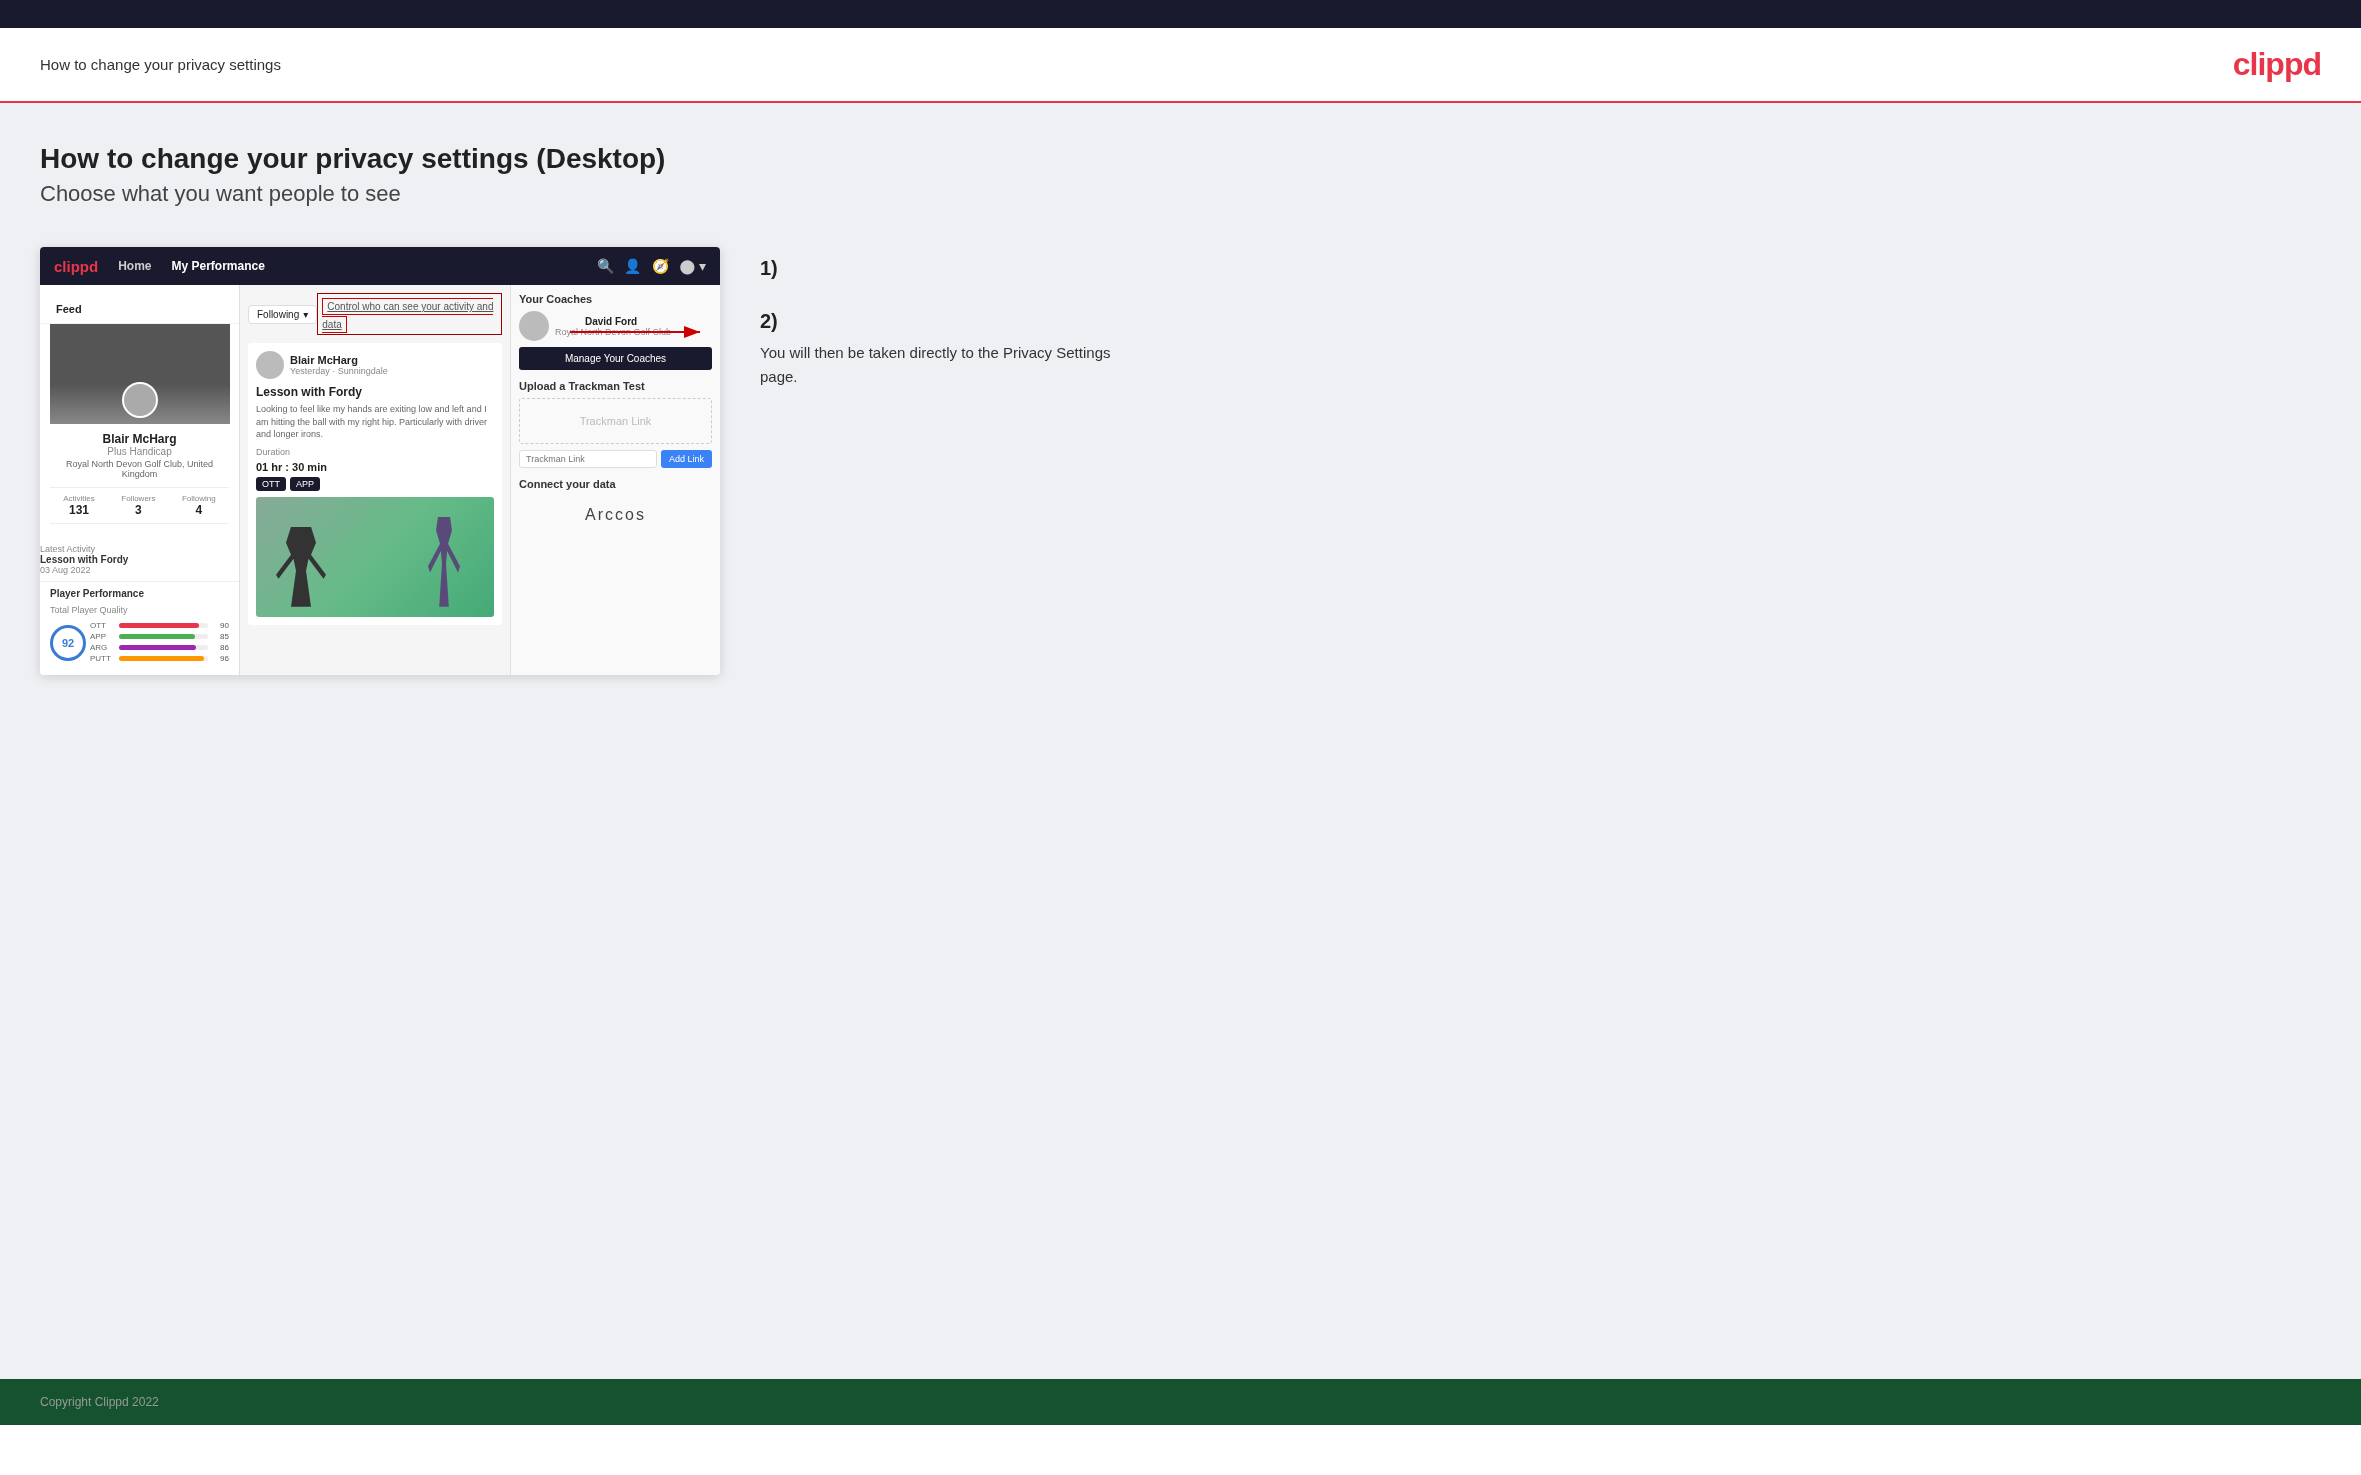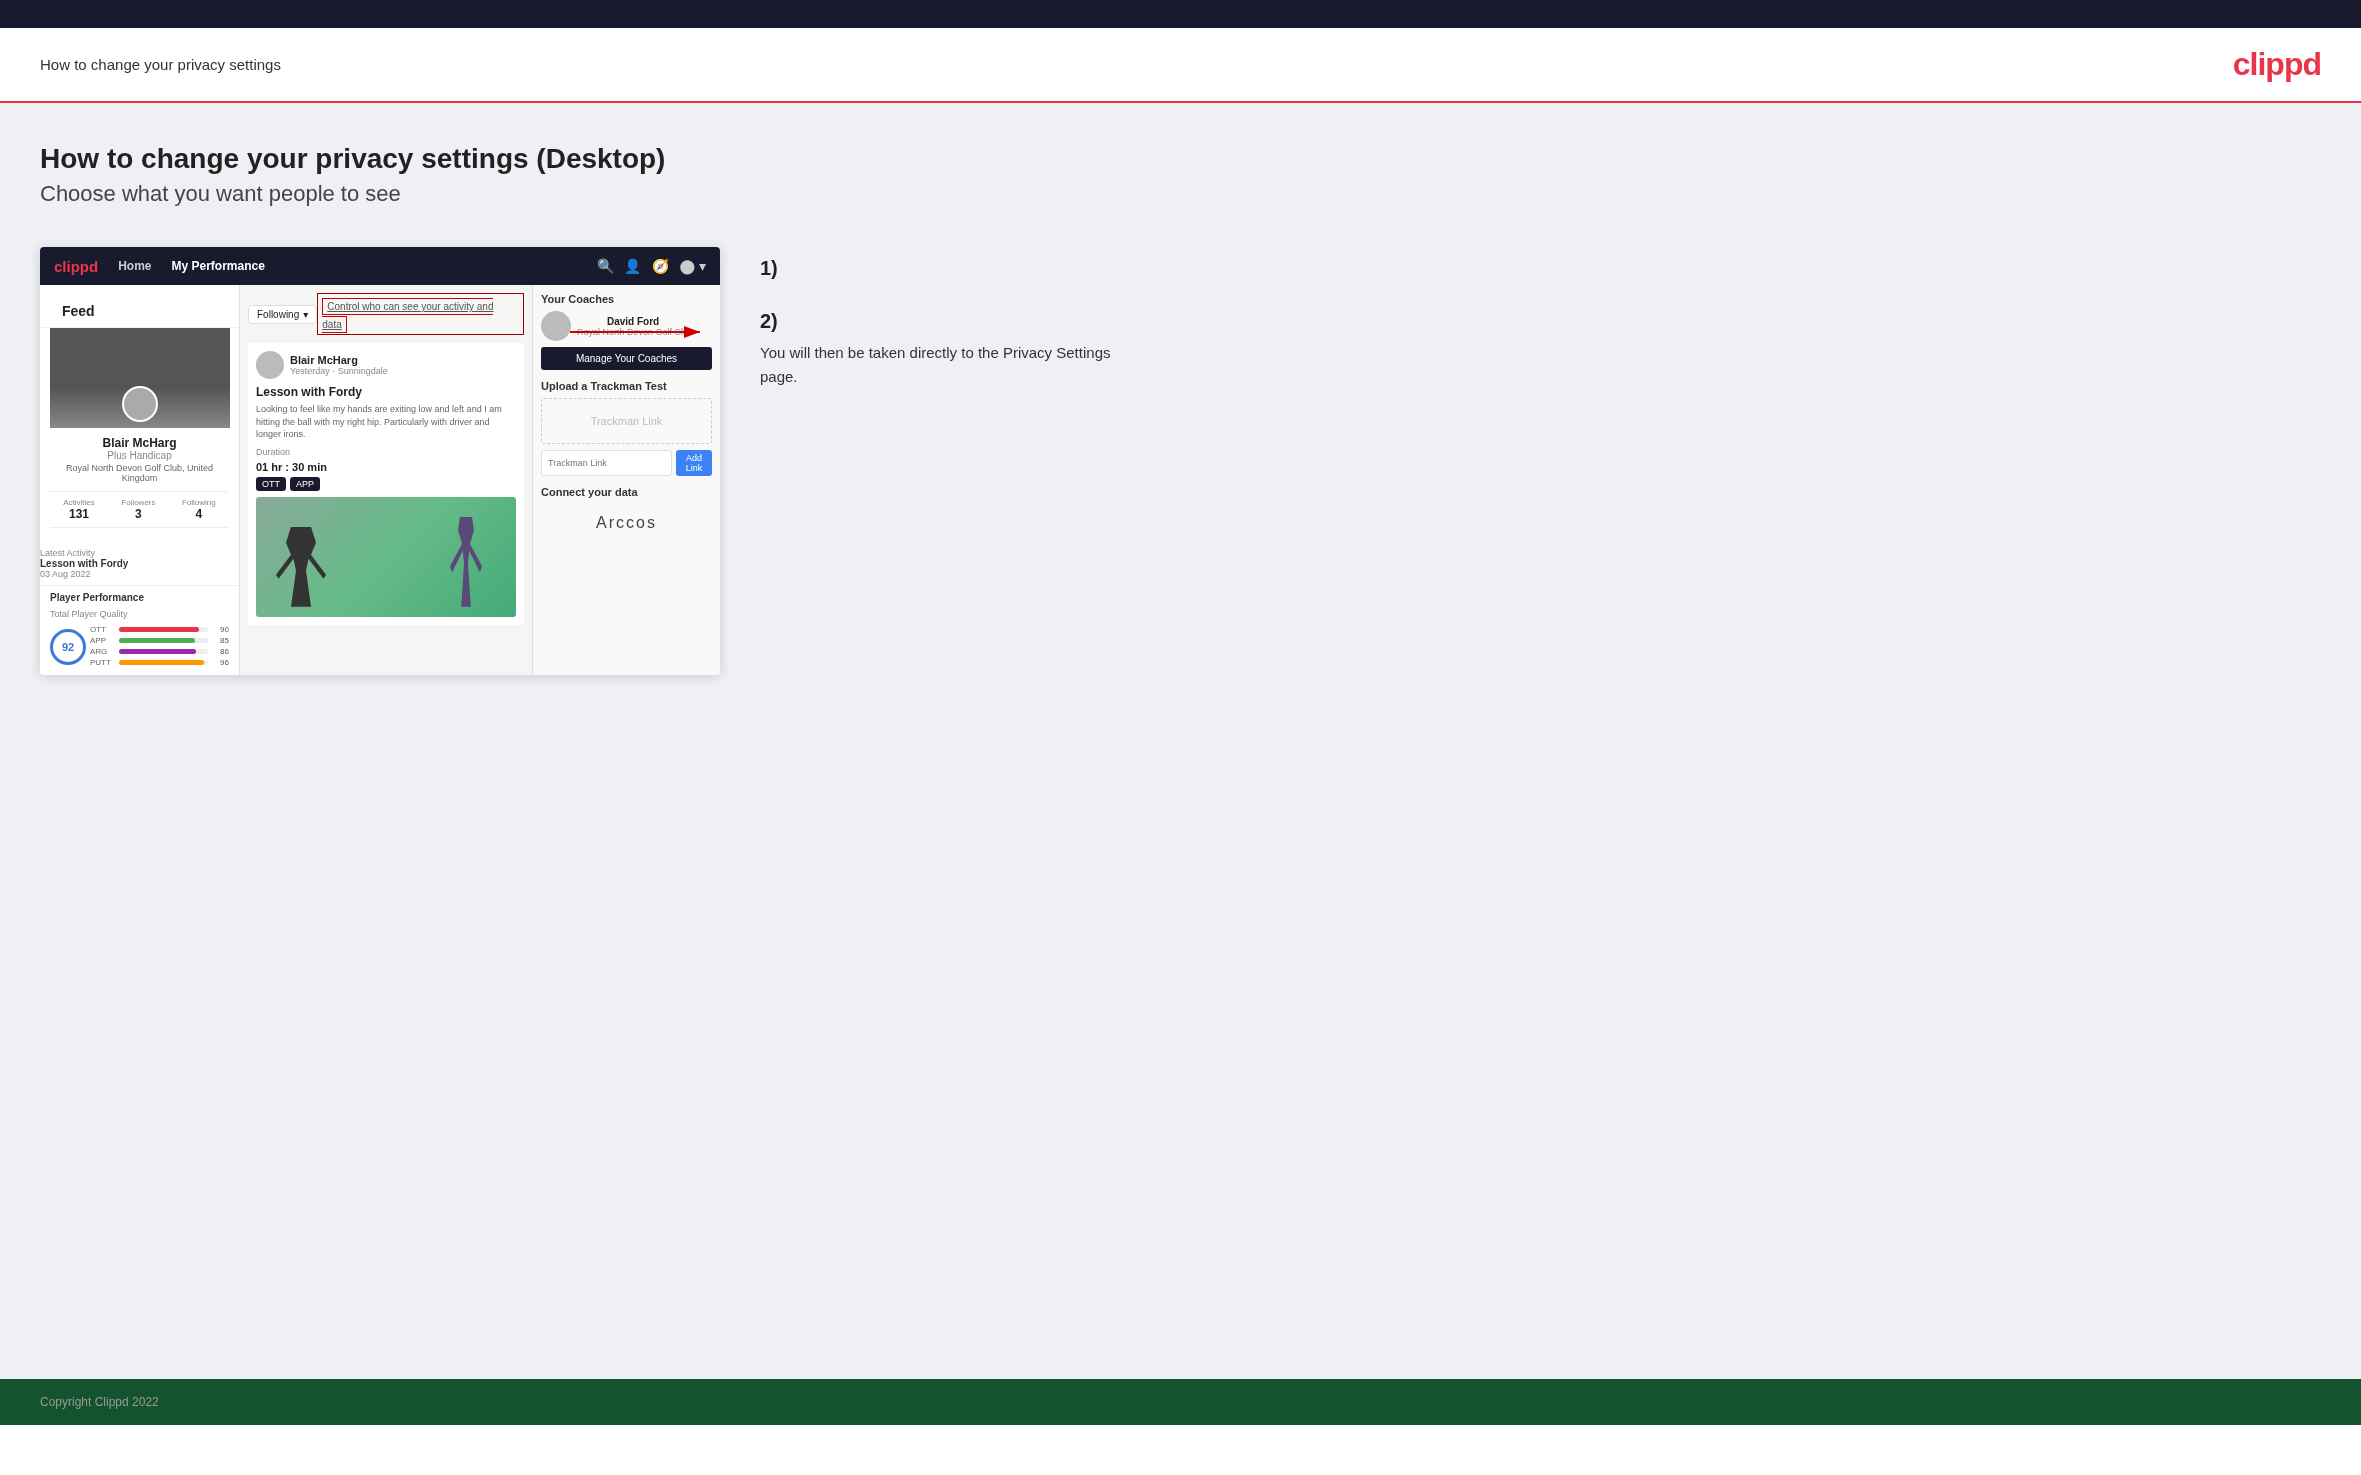--- a/index.html
+++ b/index.html
@@ -65,22 +65,22 @@
 
     
     .app-sidebar {
       width: 200px;
       flex-shrink: 0;
       background: #fff;
       border-right: 1px solid #e0e0e0;
       padding: 10px 0;
     }
     .sidebar-tab {
-      padding: 8px 22px;
-      font-size: 14px;
+      padding: 8px 16px;
+      font-size: 11px;
       color: #555;
       cursor: pointer;
       border-bottom: 1px solid #f0f0f0;
     }
     .sidebar-tab.active { font-weight: bold; color: #222; }
 
     .profile-image {
       width: 180px;
       height: 100px;
       background: linear-gradient(to bottom, #555 60%, #888);
@@ -195,21 +195,21 @@
     }
     .golfer-silhouette2 {
       position: absolute; bottom: 10px; right: 30px;
       width: 40px; height: 90px;
       background: #5a4a7a; border-radius: 4px;
       clip-path: polygon(35% 0%, 65% 0%, 70% 15%, 60% 30%, 90% 55%, 85% 62%, 58% 38%, 55% 52%, 62% 100%, 38% 100%, 45% 52%, 42% 38%, 15% 62%, 10% 55%, 40% 30%, 30% 15%);
     }
 
     
     .app-right-panel {
-      width: 188px;
+      width: 210px;
       flex-shrink: 0;
       background: #f9f9f9;
       border-left: 1px solid #e0e0e0;
       padding: 8px;
       overflow-y: auto;
     }
 
     .coaches-section { margin-bottom: 10px; }
     .section-title { font-size: 11px; font-weight: bold; color: #333; margin-bottom: 6px; }
     .coach-row { display: flex; align-items: center; gap: 6px; margin-bottom: 6px; }

